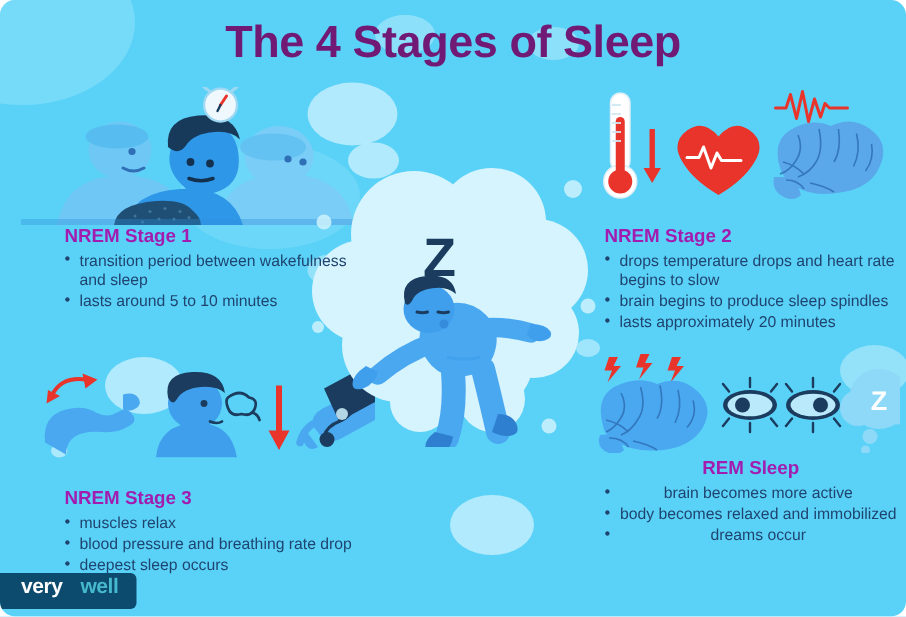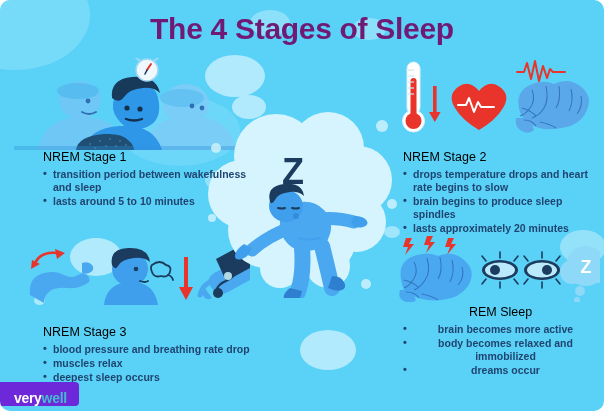--- a/index.html
+++ b/index.html
@@ -15,43 +15,43 @@
   .blob.pale{background:#cdf2fd;opacity:.75;}
 
   
   #title{
     position:absolute;left:0;top:12px;width:604px;text-align:center;
     font-size:30px;font-weight:bold;color:#701a75;letter-spacing:-.3px;
   }
 
   
   .block{position:absolute;color:#1b3c5e;}
-  .block h3{margin:0 0 4px 0;font-size:12.5px;font-weight:normal;color:#000000;}
+  .block h3{margin:0 0 4px 0;font-size:12.5px;font-weight:bold;color:#a21caf;}
   .block ul{margin:0;padding:0;list-style:none;}
   .block li{
-    font-size:10.5px;font-weight:bold;line-height:13px;color:#1f4470;
+    font-size:10.5px;font-weight:normal;line-height:13px;color:#1f4470;
     padding-left:10px;position:relative;margin-bottom:1px;
   }
   .block li:before{
     content:"\2022";position:absolute;left:0;top:-1px;color:#1f4470;font-size:11px;
   }
 
   #b1{left:43px;top:150px;width:205px;}
   #b2{left:403px;top:150px;width:200px;}
   #b3{left:43px;top:305px;width:215px;margin-top:20px;}
   #b4{left:403px;top:305px;width:195px;text-align:center;}
 
   
   .art{position:absolute;}
 
   
   #logo{
     position:absolute;left:0px;top:382px;height:24px;
-    background:#6d28d9;border-radius:0 4px 4px 0;
-    display:flex;align-items:flex-end;padding:0 12px 0 14px;
+    background:#0c4a6e;border-radius:0 4px 4px 0;
+    display:flex;align-items:flex-start;padding:0 12px 0 14px;gap:12px;
   }
   #logo span{font-size:14px;font-weight:bold;letter-spacing:-.3px;}
   #logo .very{color:#ffffff;}
   #logo .well{color:#46b9cf;}
 </style>
 </head>
 <body>
 
 <div id="poster">
 
@@ -322,22 +322,22 @@
     <ul>
       <li>drops temperature drops and heart rate begins to slow</li>
       <li>brain begins to produce sleep spindles</li>
       <li>lasts approximately 20 minutes</li>
     </ul>
   </div>
 
   <div class="block" id="b3">
     <h3>NREM Stage 3</h3>
     <ul>
+      <li>muscles relax</li>
       <li>blood pressure and breathing rate drop</li>
-      <li>muscles relax</li>
       <li>deepest sleep occurs</li>
     </ul>
   </div>
 
   <div class="block" id="b4">
     <h3>REM Sleep</h3>
     <ul>
       <li>brain becomes more active</li>
       <li>body becomes relaxed and immobilized</li>
       <li>dreams occur</li>

